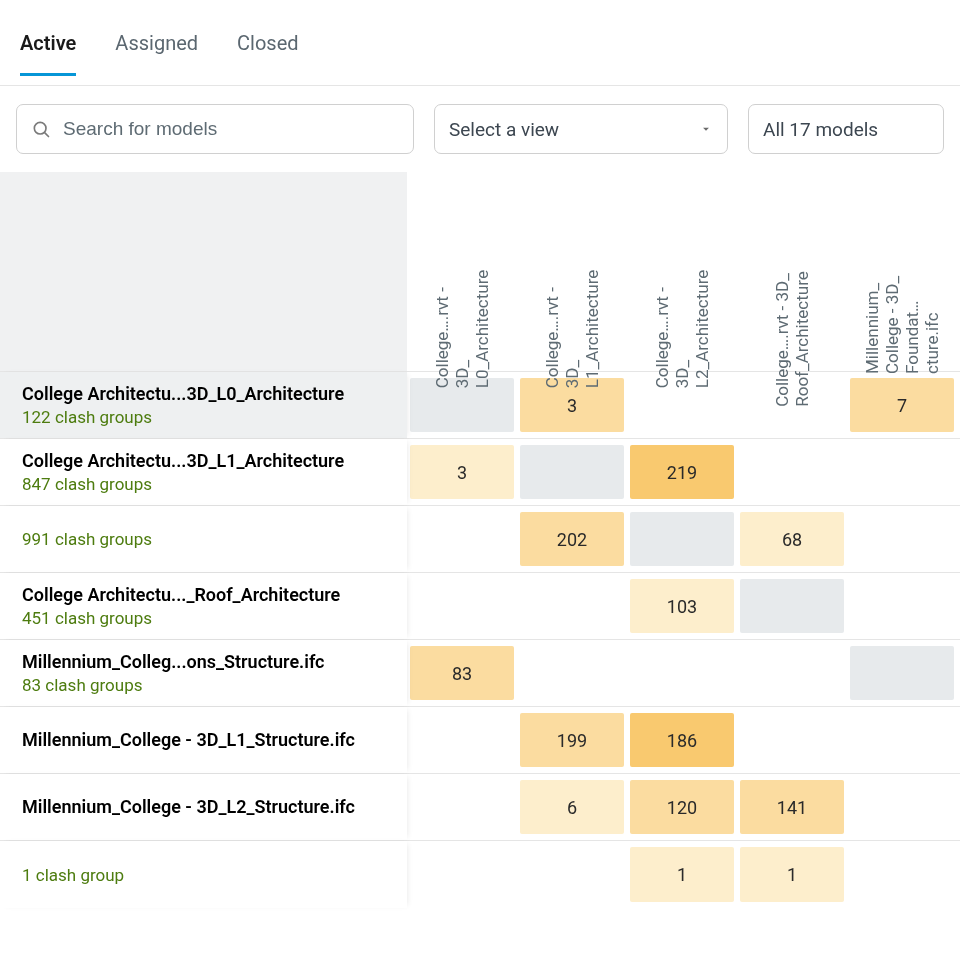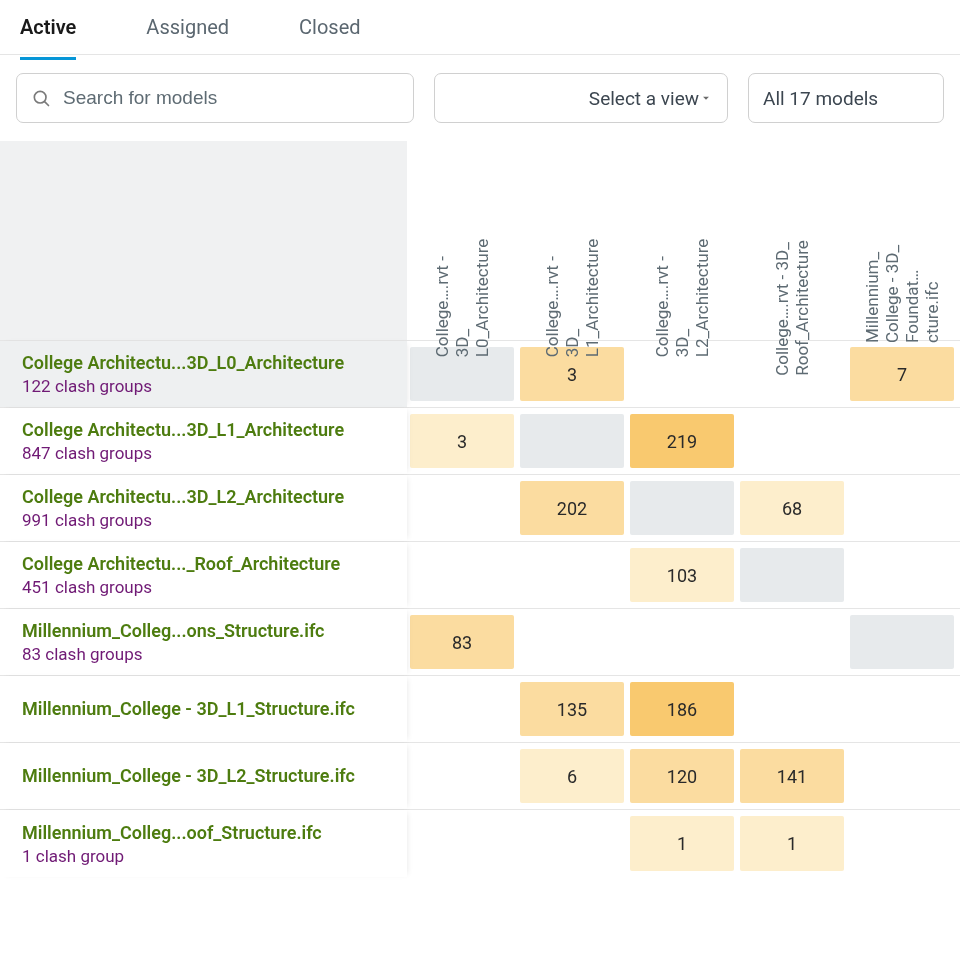--- a/index.html
+++ b/index.html
@@ -10,24 +10,24 @@
     color: #1a1a1a;
     background: #fff;
     width: 960px;
     height: 960px;
     overflow: hidden;
   }
 
   
   .tabs {
     display: flex;
-    gap: 70px;
+    gap: 39px;
     padding: 0 20px;
     border-bottom: 1px solid #e5e5e5;
-    height: 55px;
+    height: 86px;
     align-items: center;
   }
   .tab {
     font-size: 20px;
     color: #5b6770;
     cursor: pointer;
     height: 66px;
     display: flex;
     align-items: center;
     border-bottom: 3px solid transparent;
@@ -64,21 +64,21 @@
   }
   .search-box input {
     border: none;
     outline: none;
     font-size: 19px;
     width: 100%;
     color: #3c4650;
     background: transparent;
   }
   .search-box input::placeholder { color: #5e6b73; }
-  .view-select { width: 294px; justify-content: flex-end; cursor: pointer; }
+  .view-select { width: 294px; justify-content: space-between; cursor: pointer; }
   .models-select { flex: 1; min-width: 190px; cursor: pointer; }
   .chev { color: #6a6a6a; }
 
   
   .matrix { display: flex; flex-direction: column; }
   .header-row { display: flex; height: 200px; }
   .corner {
     width: 407px;
     flex-shrink: 0;
     background: #f0f1f2;
@@ -121,22 +121,22 @@
     flex-shrink: 0;
     display: flex;
     flex-direction: column;
     justify-content: center;
     padding: 0 22px;
     background: #fff;
     box-shadow: 3px 0 6px -3px rgba(0,0,0,0.1);
     z-index: 2;
   }
   .row-label.selected { background: #eef0f1; }
-  .row-title { font-size: 18px; font-weight: 600; color: #4d7c0f; line-height: 24px; white-space: nowrap; overflow: hidden; text-overflow: ellipsis; }
-  .row-sub { font-size: 17px; color: #701a75; line-height: 22px; }
+  .row-title { font-size: 18px; font-weight: 600; color: #000000; line-height: 24px; white-space: nowrap; overflow: hidden; text-overflow: ellipsis; }
+  .row-sub { font-size: 17px; color: #4d7c0f; line-height: 22px; }
 
   .cells { flex: 1; display: flex; padding-left: 0; }
   .cell {
     width: 110px;
     flex-shrink: 0;
     padding: 6px 3px;
     display: flex;
     align-items: stretch;
     justify-content: center;
   }
@@ -257,21 +257,20 @@
           <div class="cell">
             <div class="cell-inner "></div>
           </div>
           <div class="cell">
             <div class="cell-inner "></div>
           </div>
         </div>
       </div>
       <div class="data-row">
         <div class="row-label">
-          <div class="row-title">College Architectu...3D_L2_Architecture</div>
           <div class="row-sub">991 clash groups</div>
         </div>
         <div class="cells">
           <div class="cell">
             <div class="cell-inner "></div>
           </div>
           <div class="cell">
             <div class="cell-inner c-med">202</div>
           </div>
           <div class="cell">
@@ -333,21 +332,21 @@
       </div>
       <div class="data-row">
         <div class="row-label">
           <div class="row-title">Millennium_College - 3D_L1_Structure.ifc</div>
         </div>
         <div class="cells">
           <div class="cell">
             <div class="cell-inner "></div>
           </div>
           <div class="cell">
-            <div class="cell-inner c-med">135</div>
+            <div class="cell-inner c-med">199</div>
           </div>
           <div class="cell">
             <div class="cell-inner c-dark">186</div>
           </div>
           <div class="cell">
             <div class="cell-inner "></div>
           </div>
           <div class="cell">
             <div class="cell-inner "></div>
           </div>
@@ -370,21 +369,20 @@
           <div class="cell">
             <div class="cell-inner c-med">141</div>
           </div>
           <div class="cell">
             <div class="cell-inner "></div>
           </div>
         </div>
       </div>
       <div class="data-row last">
         <div class="row-label">
-          <div class="row-title">Millennium_Colleg...oof_Structure.ifc</div>
           <div class="row-sub">1 clash group</div>
         </div>
         <div class="cells">
           <div class="cell">
             <div class="cell-inner "></div>
           </div>
           <div class="cell">
             <div class="cell-inner "></div>
           </div>
           <div class="cell">

